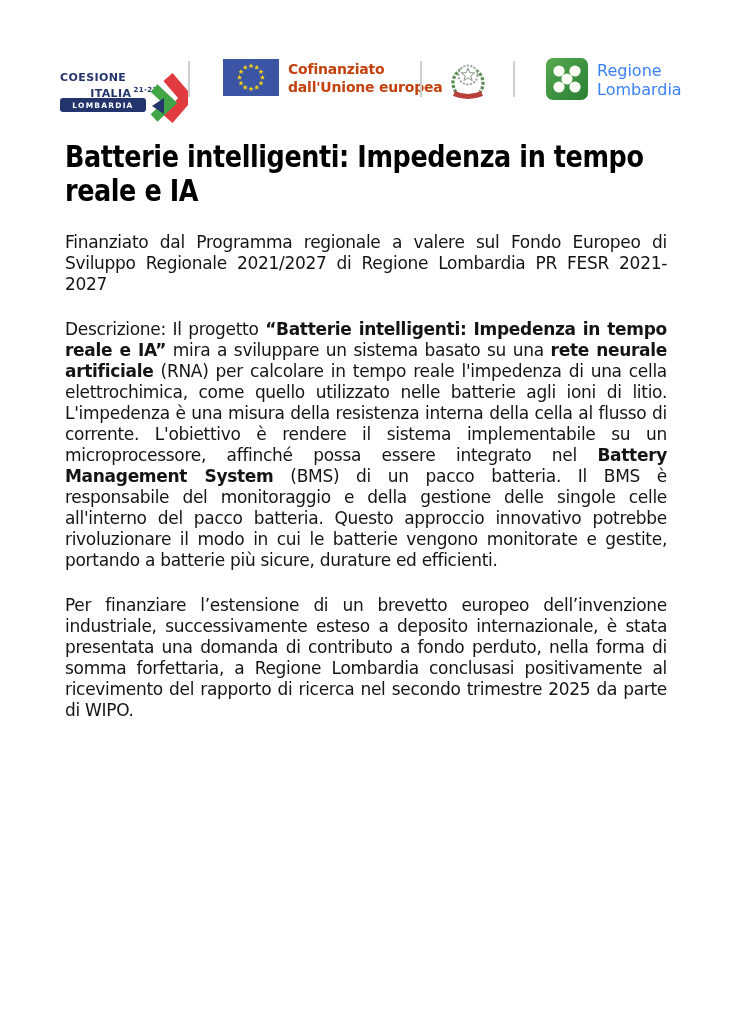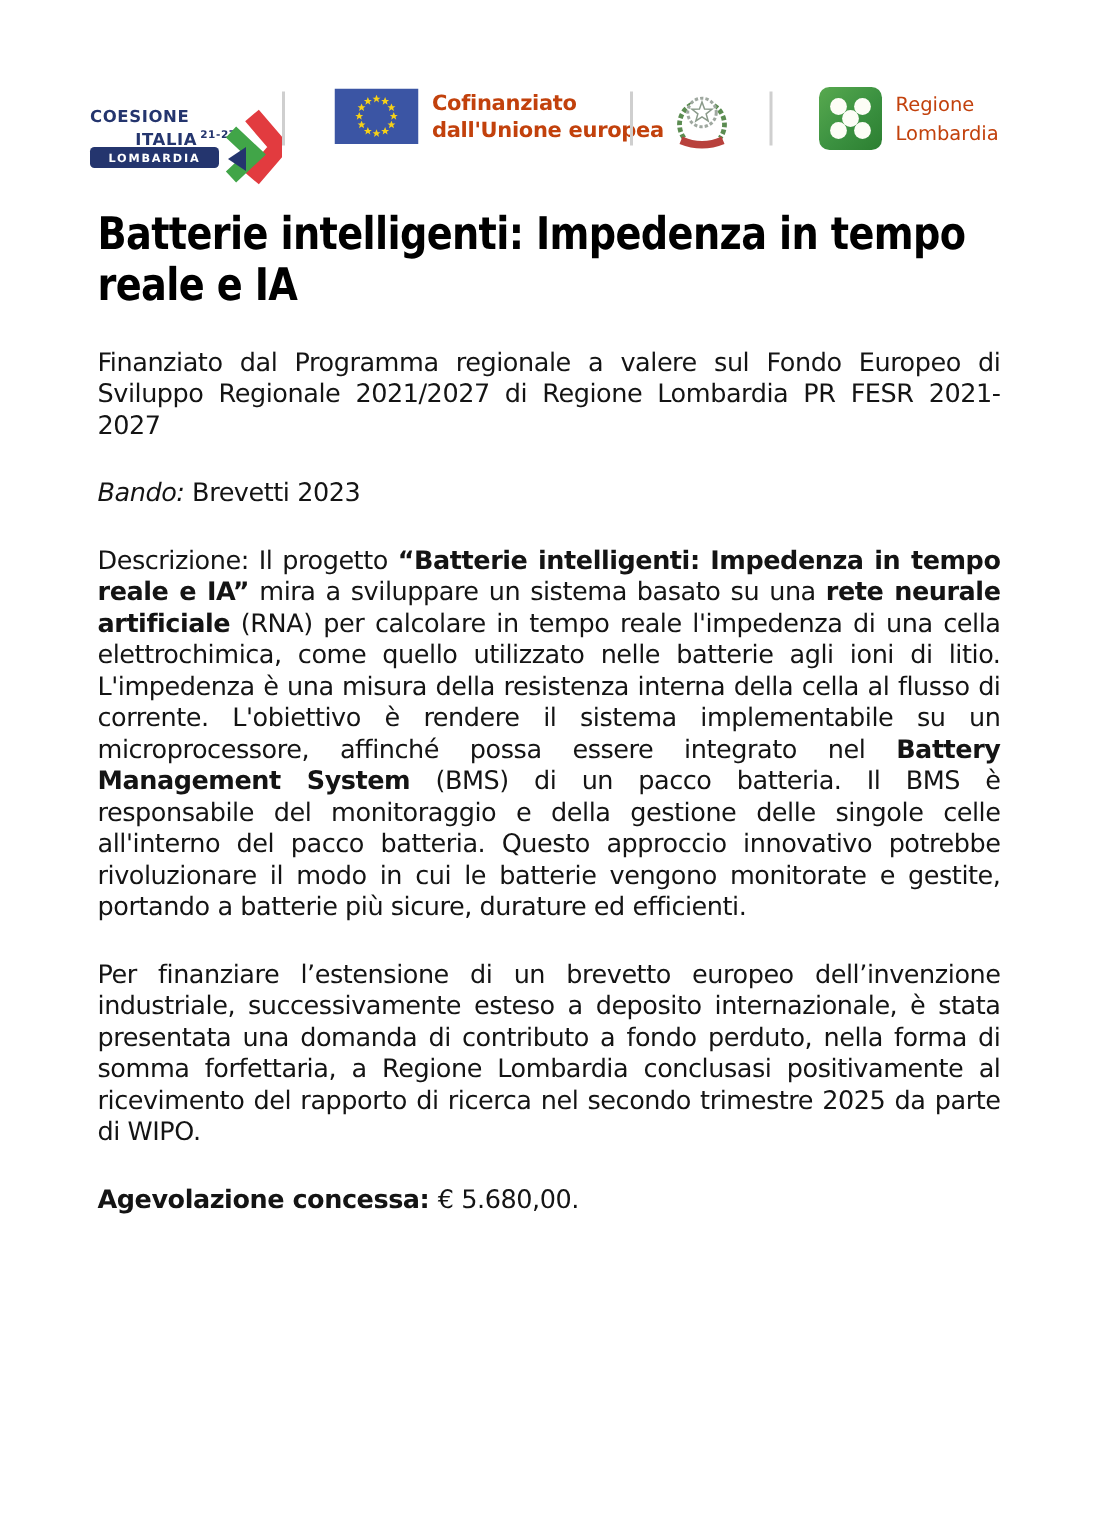--- a/index.html
+++ b/index.html
@@ -21,21 +21,21 @@
   .co-chevrons { position:absolute; left:84px; top:0; }
 
   .eu-flag { position:absolute; left:223px; top:59px; }
   .eu-caption { position:absolute; left:288px; top:60px; font-weight:bold; font-size:14px;
                 line-height:18px; color:#c2410c; letter-spacing:-0.2px; }
 
   .emblem { position:absolute; left:448px; top:56px; }
 
   .rl-square { position:absolute; left:546px; top:58px; width:42px; height:42px; border-radius:7px;
                background:linear-gradient(135deg,#58A94F 0%,#3B9140 55%,#2C7F31 100%); }
-  .rl-text { position:absolute; left:597px; top:61px; font-size:13px; line-height:19px; color:#c2410c; }
+  .rl-text { position:absolute; left:597px; top:61px; font-size:16px; line-height:19px; color:#3b82f6; }
 
   
   .content { padding:0 65px; }
   .title { margin-top:28px; font-size:30px; line-height:34px; font-weight:bold; color:#000;
            letter-spacing:-0.5px; width:708px; transform:scaleX(0.85); transform-origin:left top; }
   .doc p { font-size:17px; line-height:21px; letter-spacing:-0.3px; text-align:justify;
            margin-top:24px; }
   .doc p.intro { }
   .doc b { font-weight:bold; }
   .doc i { font-style:italic; }
@@ -110,17 +110,15 @@
       <div>Regione</div>
       <div>Lombardia</div>
     </div>
   </div>
 
 </header>
 
 <main class="content doc">
   <h1 class="title">Batterie intelligenti: Impedenza in tempo reale e IA</h1>
   <p class="intro">Finanziato dal Programma regionale a valere sul Fondo Europeo di Sviluppo Regionale 2021/2027 di Regione Lombardia PR FESR 2021-2027</p>
-  <p><i>Bando: </i>Brevetti 2023</p>
   <p>Descrizione: Il progetto <b>“Batterie intelligenti: Impedenza in tempo reale e IA”</b> mira a sviluppare un sistema basato su una <b>rete neurale artificiale</b> (RNA) per calcolare in tempo reale l'impedenza di una cella elettrochimica, come quello utilizzato nelle batterie agli ioni di litio. L'impedenza è una misura della resistenza interna della cella al flusso di corrente. L'obiettivo è rendere il sistema implementabile su un microprocessore, affinché possa essere integrato nel <b>Battery Management System</b> (BMS) di un pacco batteria. Il BMS è responsabile del monitoraggio e della gestione delle singole celle all'interno del pacco batteria. Questo approccio innovativo potrebbe rivoluzionare il modo in cui le batterie vengono monitorate e gestite, portando a batterie più sicure, durature ed efficienti.</p>
   <p>Per finanziare l’estensione di un brevetto europeo dell’invenzione industriale, successivamente esteso a deposito internazionale, è stata presentata una domanda di contributo a fondo perduto, nella forma di somma forfettaria, a Regione Lombardia conclusasi positivamente al ricevimento del rapporto di ricerca nel secondo trimestre 2025 da parte di WIPO.</p>
-  <p><b>Agevolazione concessa: </b>€ 5.680,00.</p>
 </main>
 
 </body></html>

